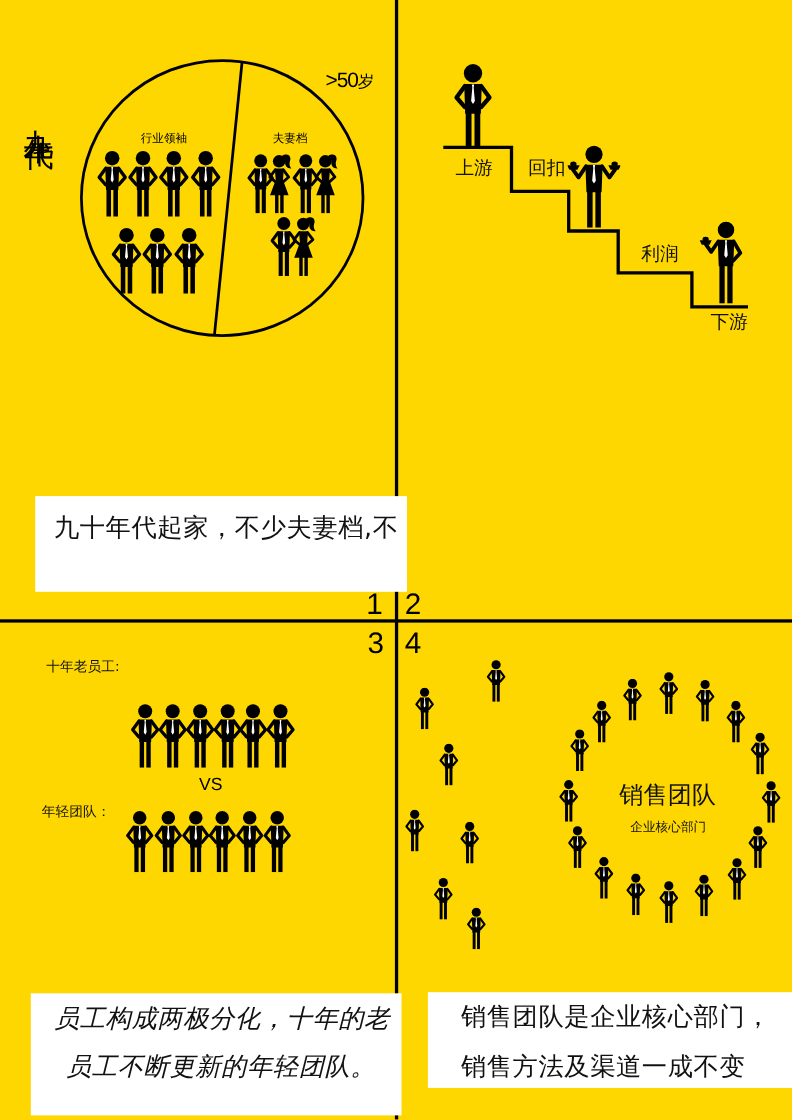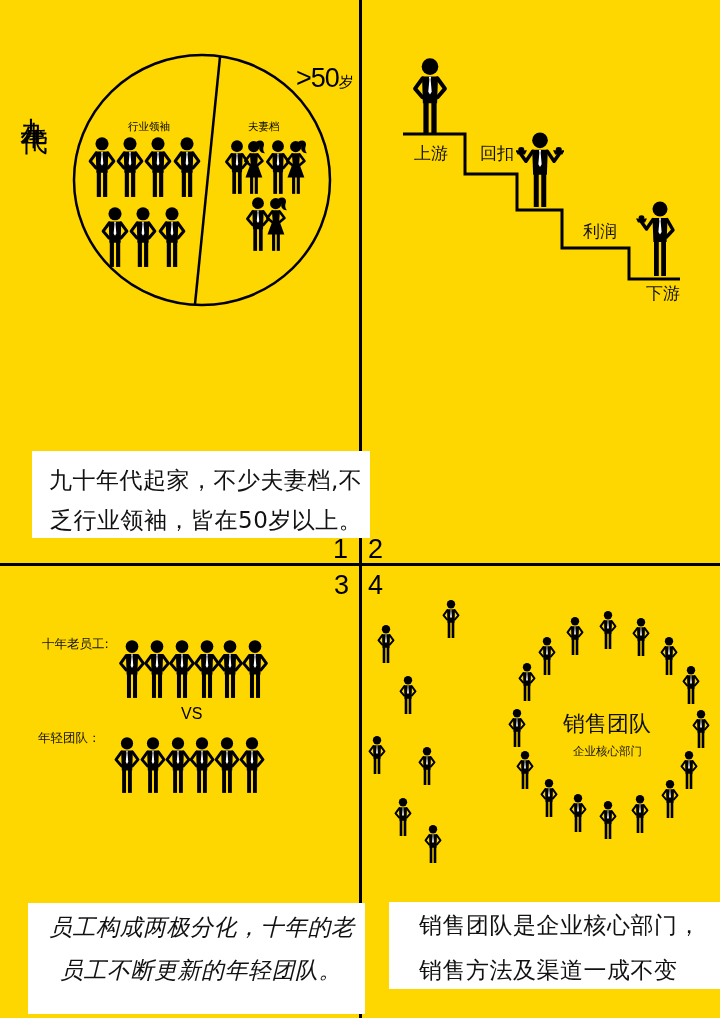--- a/index.html
+++ b/index.html
@@ -52,21 +52,21 @@
       writing-mode: vertical-rl;
       text-orientation: upright;
       letter-spacing: 4px;
     }
     .age {
       position: absolute;
       left: 296px; top: 63px;
       font-family: "Liberation Sans", sans-serif;
       white-space: nowrap;
     }
-    .age .val { font-size: 27px; letter-spacing: -1px; }
+    .age .val { font-size: 19px; letter-spacing: -1px; }
     .age .unit { font-size: 15px; }
     .small-label { font-size: 10.5px; }
     .stair-label { font-size: 17px; color: #111; }
     .row-label { font-size: 12.5px; color: #111; }
     .vs { font-size: 16px; font-family: "Liberation Sans", sans-serif; }
     .team-title { font-size: 22px; color: #111; }
     .team-sub { font-size: 11.5px; color: #111; }
   </style>
 </head>
 <body>
@@ -208,35 +208,34 @@
 
   <div class="era">九十年代</div>
   <div class="age">
     <span class="val">&gt;50</span><span class="unit">岁</span>
   </div>
   <div class="t small-label" style="left:128px;top:121px;">行业领袖</div>
   <div class="t small-label" style="left:248px;top:121px;">夫妻档</div>
 
   <div class="caption" style="left:15px;top:451px;width:338px;height:87px;">
     <div class="cap-line" style="left:17px;top:9px;">九十年代起家，不少夫妻档,不</div>
-    <div class="cap-line" style="left:18px;top:49px;">乏行业领袖，皆在50岁以上。</div>
   </div>
 
   <div class="t stair-label" style="left:414px;top:145px;">上游</div>
   <div class="t stair-label" style="left:480px;top:145px;">回扣</div>
   <div class="t stair-label" style="left:583px;top:223px;">利润</div>
   <div class="t stair-label" style="left:646px;top:285px;">下游</div>
 
 
   <div class="panel-num" style="left:333px;top:536px;">1</div>
   <div class="panel-num" style="left:368px;top:536px;">2</div>
   <div class="panel-num" style="left:334px;top:572px;">3</div>
   <div class="panel-num" style="left:368px;top:572px;">4</div>
 
-  <div class="t row-label" style="left:42px;top:638px;">十年老员工:</div>
+  <div class="t row-label" style="left:42px;top:600px;">十年老员工:</div>
   <div class="t vs" style="left:181px;top:706px;">VS</div>
   <div class="t row-label" style="left:38px;top:732px;">年轻团队：</div>
 
   <div class="caption" style="left:11px;top:903px;width:337px;height:111px;font-style:italic;">
     <div class="cap-line" style="left:21px;top:4px;">员工构成两极分化，十年的老</div>
     <div class="cap-line" style="left:32px;top:47px;">员工不断更新的年轻团队。</div>
   </div>
 
   <div class="t team-title" style="left:563px;top:713px;">销售团队</div>
   <div class="t team-sub" style="left:573px;top:746px;">企业核心部门</div>

